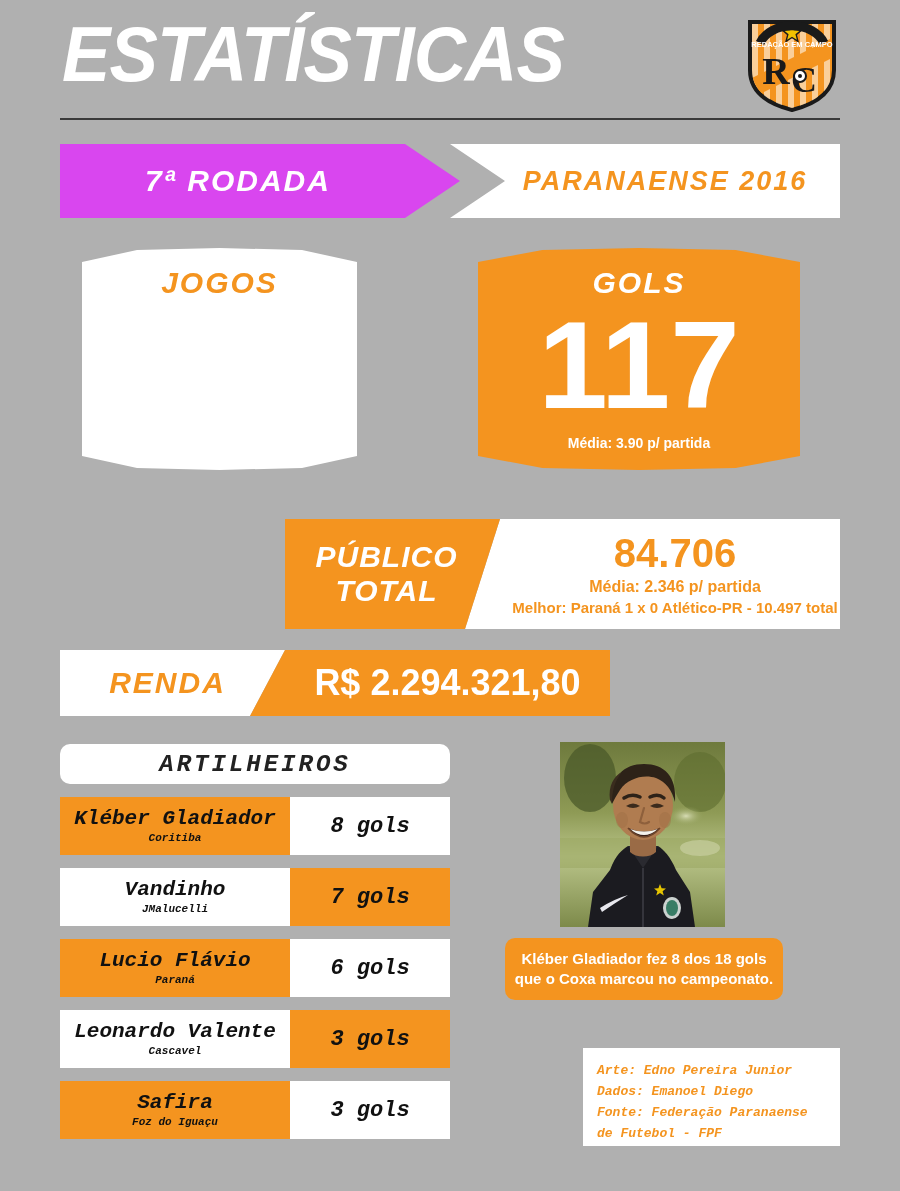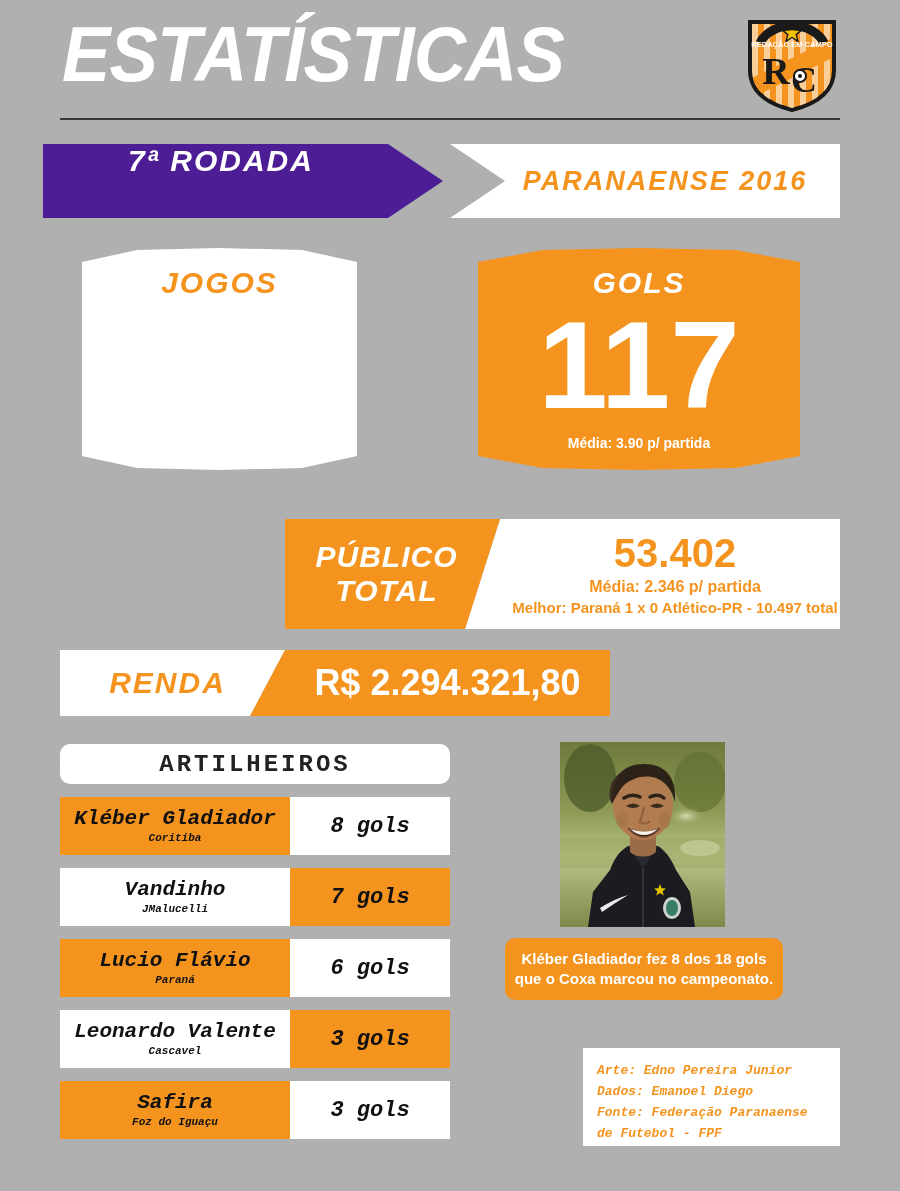--- a/index.html
+++ b/index.html
@@ -45,25 +45,25 @@
     position: absolute;
     right: 62px; top: 16px;
     width: 92px; height: 96px;
   }
 
   
   #banner { position: absolute; left: 0; top: 144px; width: 900px; height: 74px; }
 
   #round-chip {
     position: absolute;
-    left: 43px; top: 0;
+    left: 60px; top: 0;
     width: 400px; height: 74px;
-    background: #4c1d95;
+    background: #d946ef;
     clip-path: polygon(0 0, 345px 0, 400px 50%, 345px 100%, 0 100%);
-    display: flex; align-items: flex-start; justify-content: center;
+    display: flex; align-items: center; justify-content: center;
   }
   #round-chip span {
     color: #ffffff;
     font-size: 30px;
     font-weight: bold;
     font-style: italic;
     letter-spacing: 2px;
     font-family: "Liberation Sans Narrow", "Liberation Sans", sans-serif;
     padding-right: 44px;
   }
@@ -223,21 +223,21 @@
 
   
   #scorers { position: absolute; left: 60px; top: 744px; width: 390px; }
 
   #scorers-header {
     width: 390px; height: 40px;
     background: #ffffff;
     border-radius: 10px;
     display: flex; align-items: center; justify-content: center;
     color: #222222;
-    font-size: 24px; font-weight: bold; 
+    font-size: 24px; font-weight: bold; font-style: italic;
     letter-spacing: 3px;
     font-family: "Liberation Mono", monospace;
   }
 
   .scorer-row {
     width: 390px; height: 58px;
     display: flex;
     margin-top: 13px;
   }
   .scorer-name-cell {
@@ -367,21 +367,21 @@
   <div id="gols-sub">Média: 3.90 p/ partida</div>
 </div>
 
 <div id="publico-block">
   <div id="publico-right"></div>
   <div id="publico-left">
     <div>PÚBLICO</div>
     <div>TOTAL</div>
   </div>
   <div id="publico-text">
-    <div id="publico-value">53.402</div>
+    <div id="publico-value">84.706</div>
     <div id="publico-media">Média: 2.346 p/ partida</div>
     <div id="publico-melhor">Melhor: Paraná 1 x 0 Atlético-PR - 10.497 total</div>
   </div>
 </div>
 
 <div id="renda-block">
   <div id="renda-white"></div>
   <div id="renda-orange"></div>
   <div id="renda-label">RENDA</div>
   <div id="renda-value">R$ 2.294.321,80</div>

